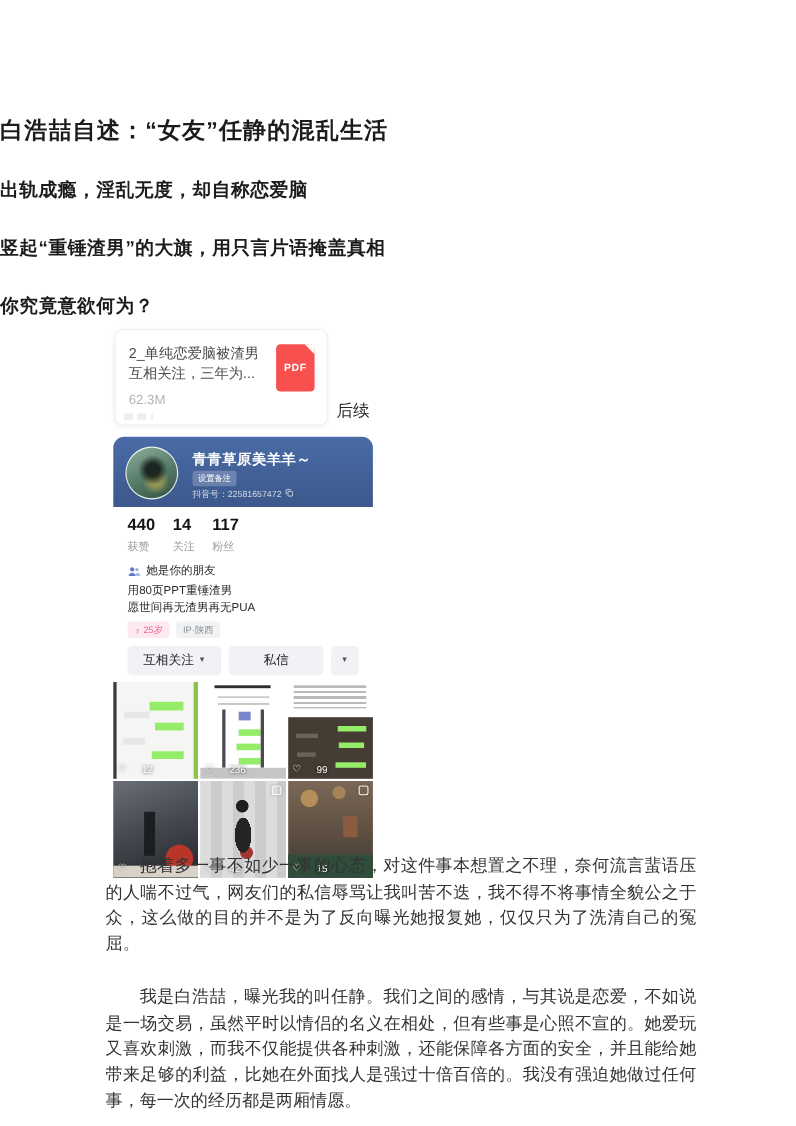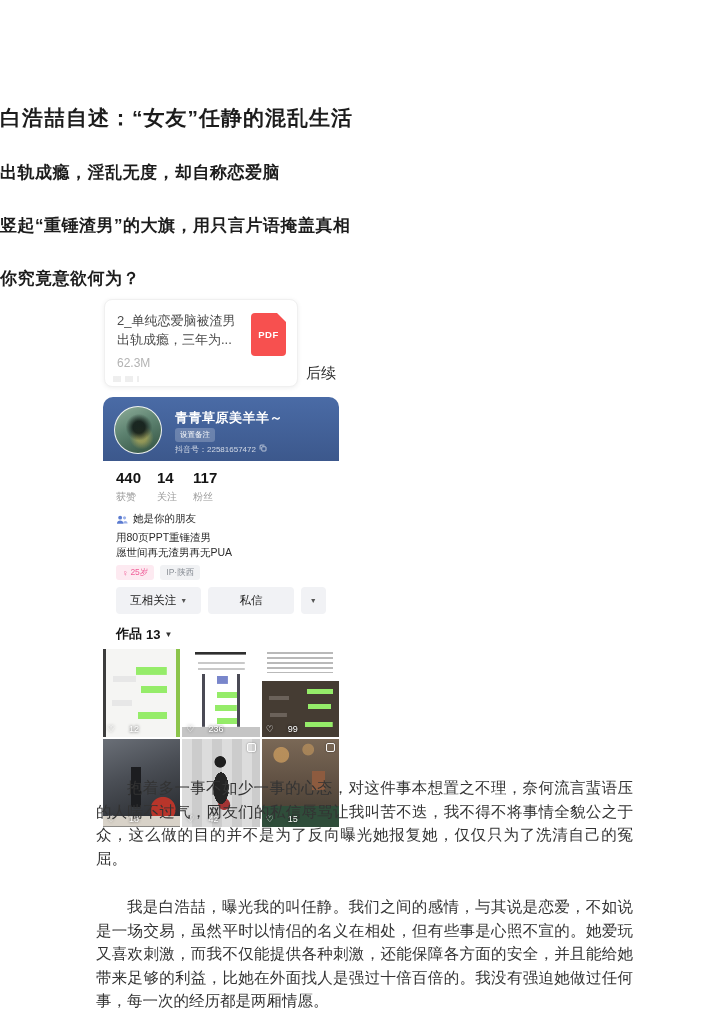--- a/index.html
+++ b/index.html
@@ -145,21 +145,21 @@
   <div class="headings">
     <div class="doc-title">白浩喆自述：“女友”任静的混乱生活</div>
     <div class="doc-sub">出轨成瘾，淫乱无度，却自称恋爱脑</div>
     <div class="doc-sub">竖起“重锤渣男”的大旗，用只言片语掩盖真相</div>
     <div class="doc-sub">你究竟意欲何为？</div>
   </div>
 
   <div class="attach-card">
     <div class="attach-name">
       <div>2_单纯恋爱脑被渣男</div>
-      <div>出轨成瘾，三年为...</div>
+      <div>互相关注，三年为...</div>
     </div>
     <div class="attach-size">62.3M</div>
     <div class="pdf-icon">
       <span class="pdf-fold"></span>
       <span class="pdf-label">PDF</span>
     </div>
     <span class="card-fade"></span>
   </div>
 
   <div class="followup">后续</div>
@@ -225,25 +225,20 @@
           <span class="caret">▼</span>
         </button>
         <button class="p-btn btn-msg">
           <span>私信</span>
         </button>
         <button class="p-btn btn-more">
           <span class="caret">▼</span>
         </button>
       </div>
 
-      <div class="works">
-        <span class="works-label">作品</span>
-        <span class="works-label">13</span>
-        <span class="works-caret">▼</span>
-      </div>
 
       <div class="grid">
         <div class="thumb t1">
           <span class="likes">
             <span class="h">♡</span>
             <span>12</span>
           </span>
         </div>
         <div class="thumb t2">
           <span class="cap"></span>

